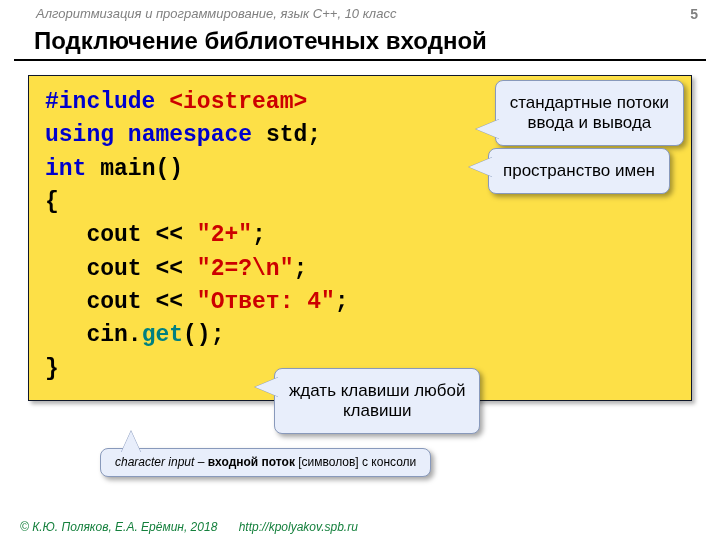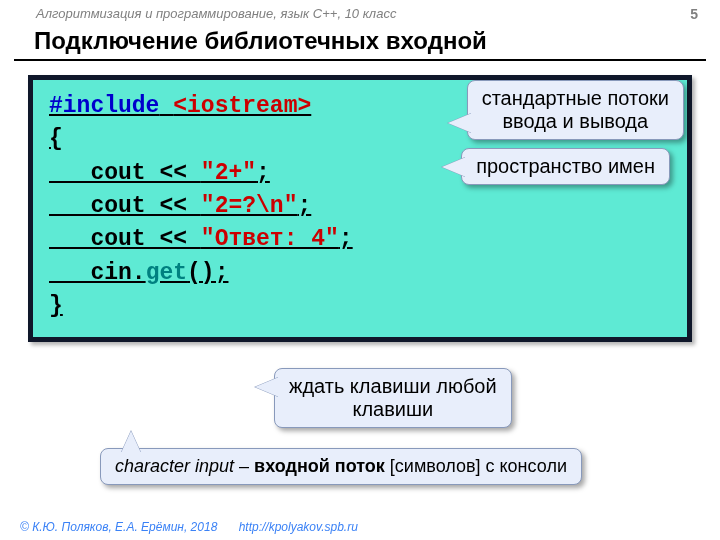--- a/index.html
+++ b/index.html
@@ -27,44 +27,43 @@
     font-weight: bold;
   }
   .title {
     font-size: 24px;
     font-weight: bold;
     padding: 6px 0 4px 20px;
     border-bottom: 2px solid #000;
     margin: 0 14px 14px 14px;
   }
   .codebox {
-    background: #5eead4;
-    border: 5px solid #0f172a;
+    background: #fde047;
+    border: 1px solid #0f172a;
     box-shadow: 3px 3px 4px rgba(0,0,0,0.3);
     margin: 0 28px;
     padding: 10px 16px 14px 16px;
     font-family: "Courier New", monospace;
     font-size: 23px;
     font-weight: bold;
     line-height: 1.45;
     position: relative;
-    text-decoration: underline;
   }
   .kw-blue { color: #0000cc; }
   .kw-red { color: #cc0000; }
   .kw-teal { color: #008080; }
   .code-black { color: #000; }
   .callout {
     position: absolute;
     background: #e8eefb;
     border: 1px solid #8899bb;
     border-radius: 8px;
-    padding: 6px 14px;
+    padding: 12px 14px;
     font-family: Arial, sans-serif;
-    font-size: 20px;
+    font-size: 17px;
     font-weight: normal;
     text-align: center;
     box-shadow: 3px 3px 5px rgba(0,0,0,0.35);
     color: #000;
   }
   .callout-tail {
     position: absolute;
     width: 0;
     height: 0;
   }
@@ -89,61 +88,73 @@
   
   .c1 { top: 80px; right: 36px; }
   .c2 { top: 148px; right: 50px; }
   .c3 { top: 368px; left: 274px; }
   .bottom-callout {
     position: absolute;
     background: #e8eefb;
     border: 1px solid #8899bb;
     border-radius: 8px;
     padding: 6px 14px;
-    font-size: 18px;
+    font-size: 12px;
     text-align: center;
     box-shadow: 3px 3px 5px rgba(0,0,0,0.35);
     left: 100px;
     top: 448px;
     line-height: 1.25;
   }
   .bottom-callout .tail-up {
     position: absolute;
     border-left: 10px solid transparent;
     border-right: 10px solid transparent;
     border-bottom: 22px solid #e8eefb;
     top: -18px;
     left: 20px;
     filter: drop-shadow(0 -1px 0 #8899bb);
   }
   .footer {
     position: absolute;
     bottom: 6px;
     left: 20px;
     font-size: 12px;
-    color: #3b82f6;
+    color: #15803d;
     font-style: italic;
   }
   .footer .url { margin-left: 18px; }
   .em-i { font-style: italic; }
   .em-b { font-weight: bold; }
 </style>
 </head>
 <body>
 
 <div class="header-subtitle">Алгоритмизация и программирование, язык  C++, 10 класс</div>
 <div class="page-num">5</div>
 
 <h1 class="title">Подключение библиотечных входной</h1>
 
 <div class="codebox">
   <div>
     <span class="kw-blue">#include</span>
     <span> </span>
     <span class="kw-red">&lt;iostream&gt;</span>
+  </div>
+  <div>
+    <span class="kw-blue">using</span>
+    <span> </span>
+    <span class="kw-blue">namespace</span>
+    <span> </span>
+    <span class="code-black">std;</span>
+  </div>
+  <div>
+    <span class="kw-blue">int</span>
+    <span> </span>
+    <span class="code-black">main()</span>
   </div>
   <div class="code-black">{</div>
   <div>
     <span class="code-black" style="white-space:pre">   cout &lt;&lt; </span><span class="kw-red">"2+"</span><span class="code-black">;</span>
   </div>
   <div>
     <span class="code-black" style="white-space:pre">   cout &lt;&lt; </span><span class="kw-red">"2=?\n"</span><span class="code-black">;</span>
   </div>
   <div>
     <span class="code-black" style="white-space:pre">   cout &lt;&lt; </span><span class="kw-red">"Ответ: 4"</span><span class="code-black">;</span>

